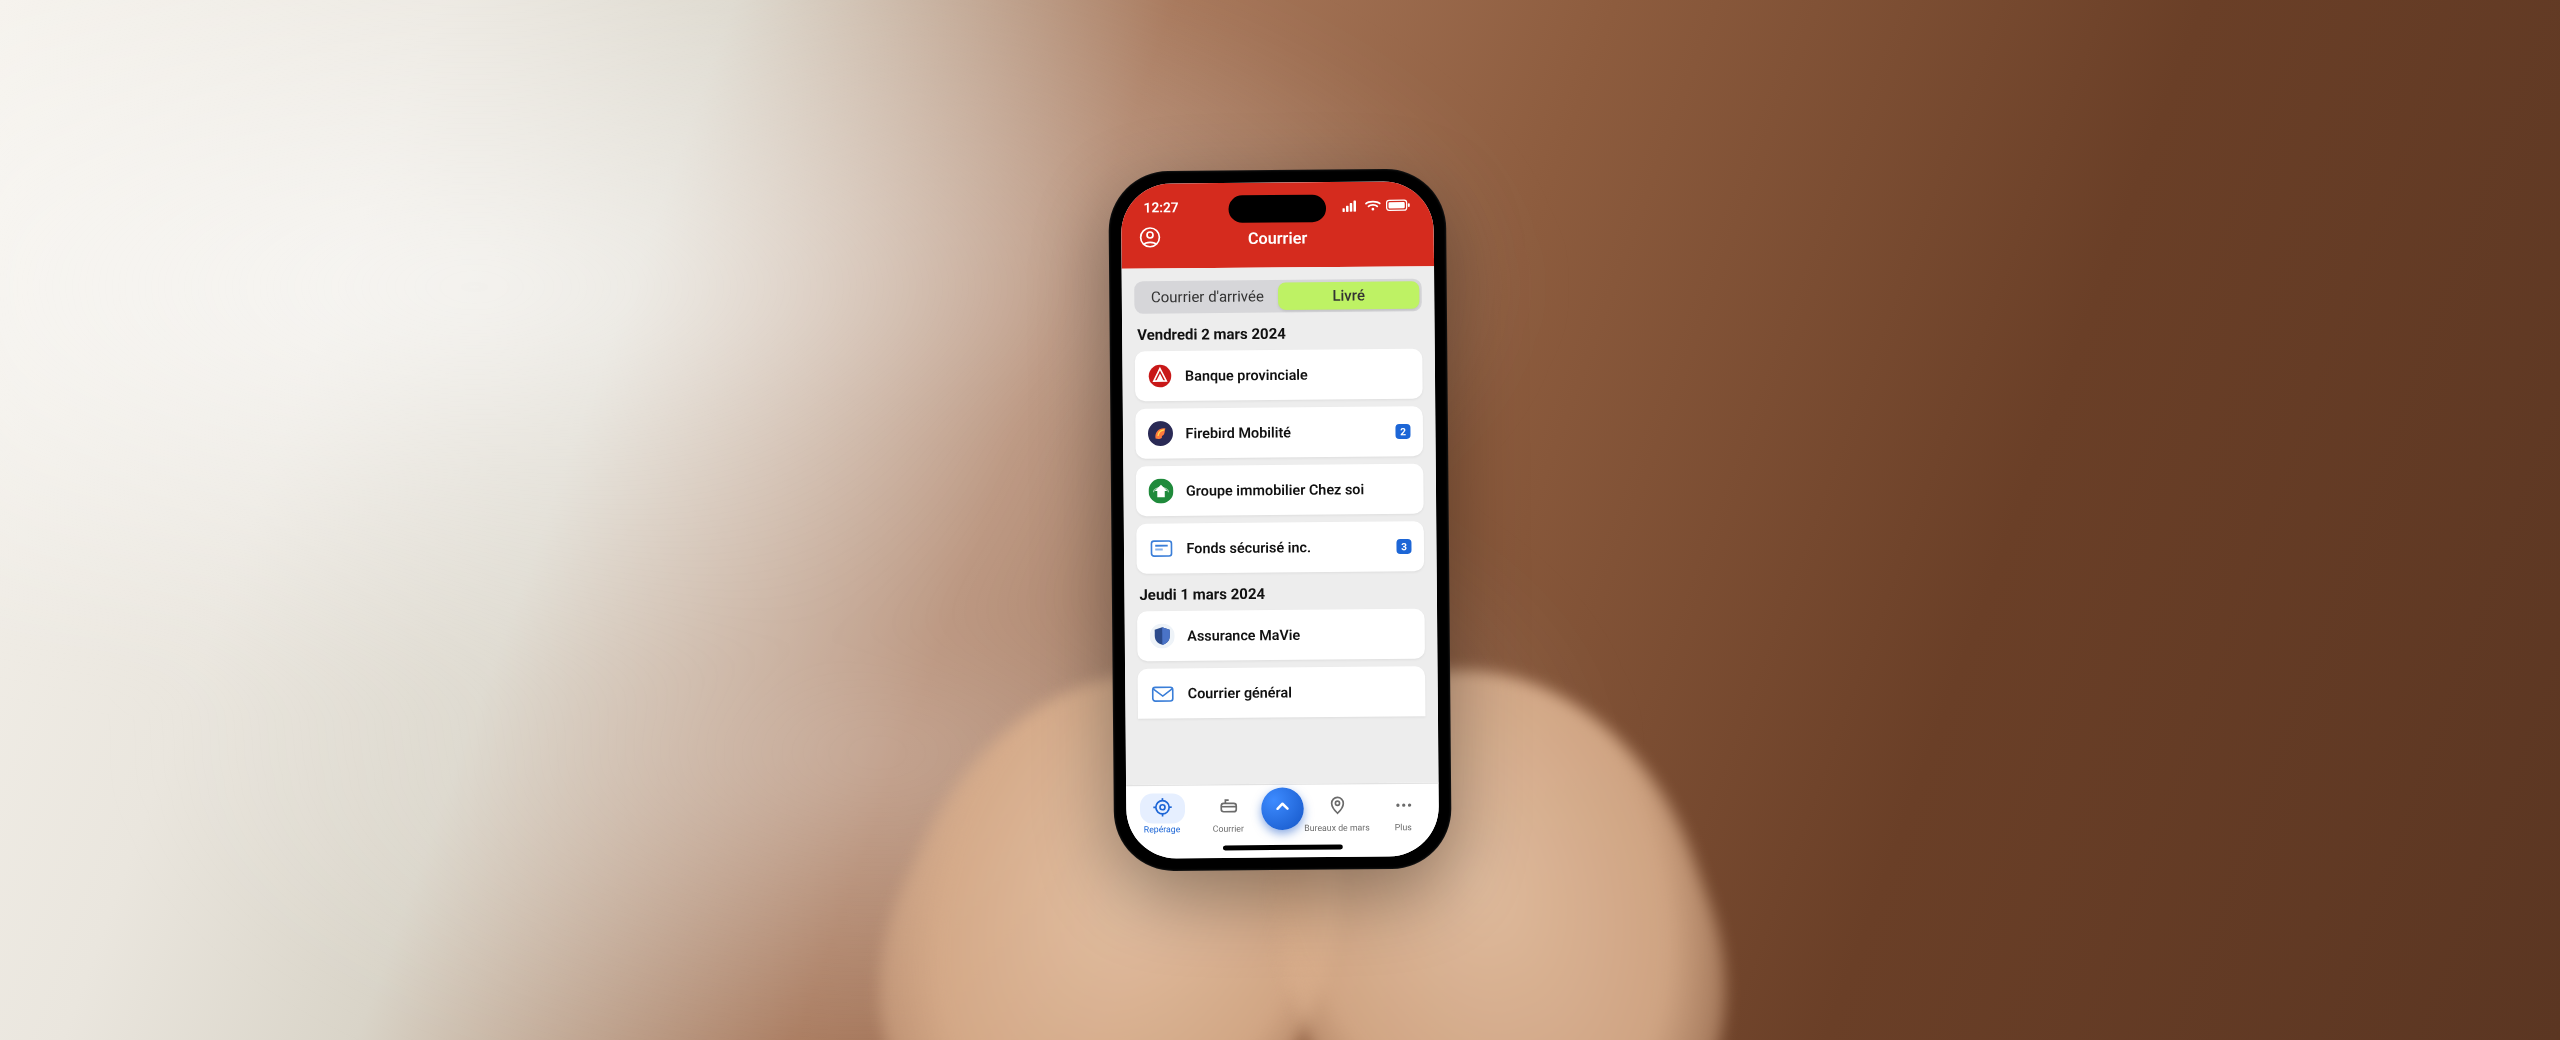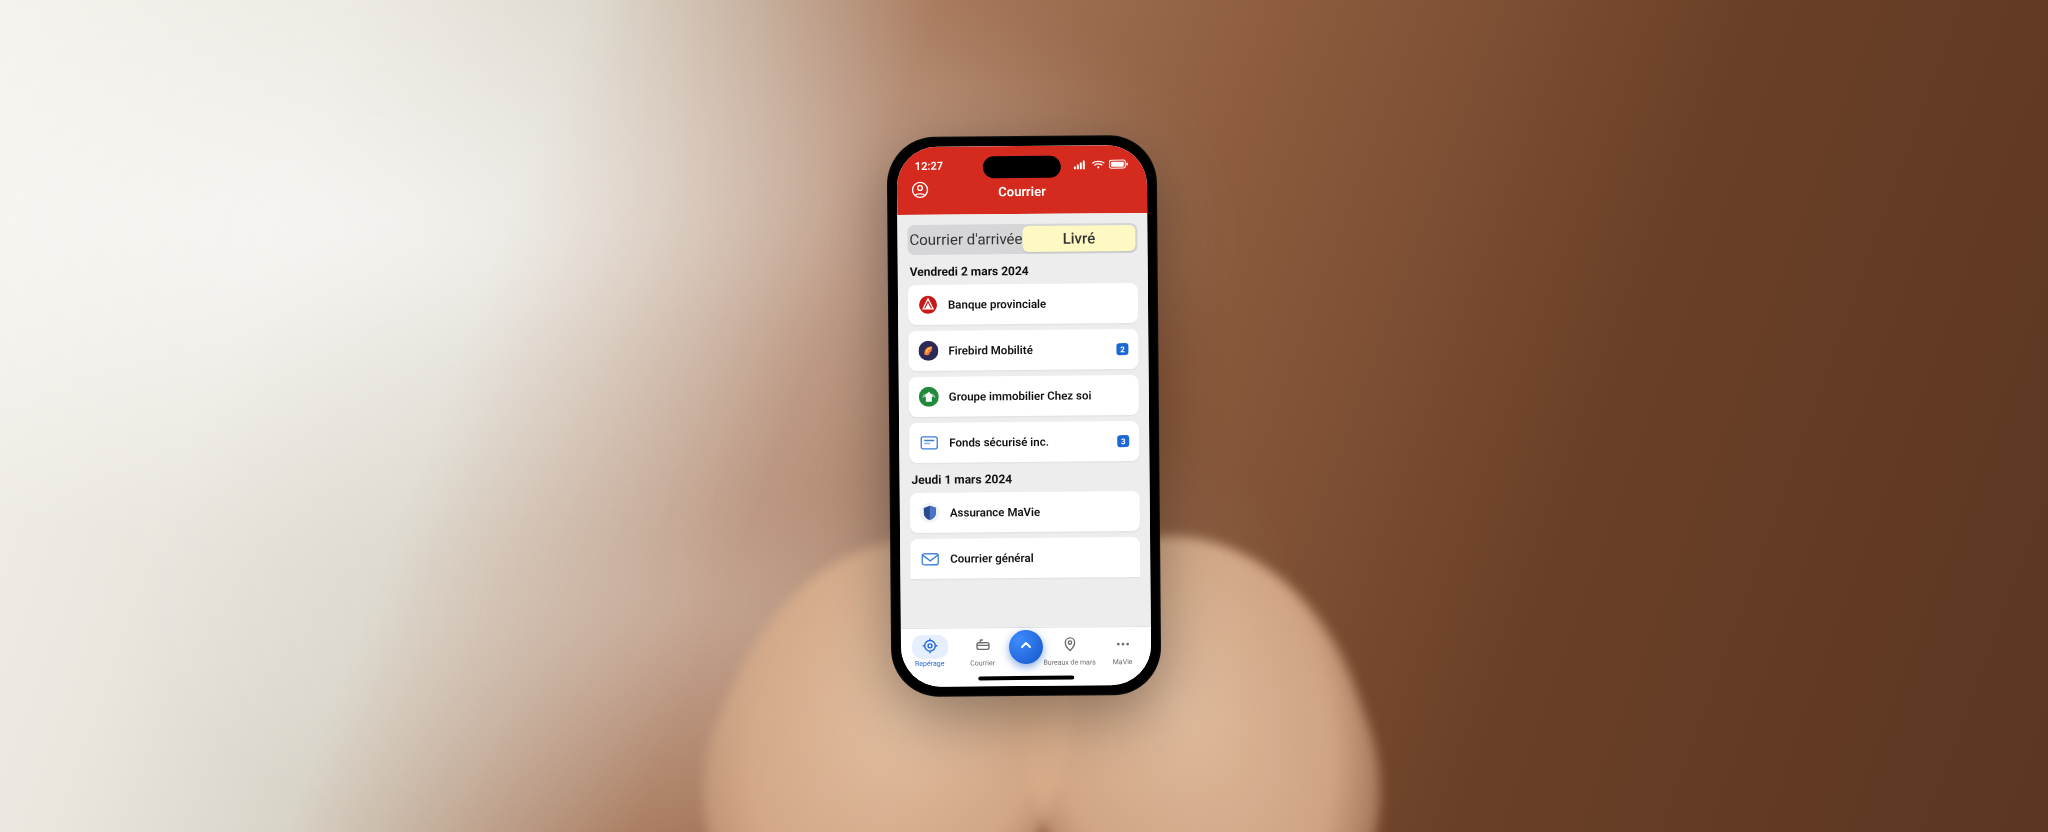--- a/index.html
+++ b/index.html
@@ -109,28 +109,28 @@
   .segmented {
     display: flex;
     background: #d6d6d9;
     border-radius: 7px;
     padding: 2px;
     margin: 10px 10px 6px;
   }
   .segmented .seg {
     flex: 1;
     text-align: center;
-    font-size: 15px;
+    font-size: 12px;
     padding: 4px 0;
     border-radius: 6px;
     color: #333;
     cursor: pointer;
   }
   .segmented .seg.active {
-    background: #fef9c3;
+    background: #bef264;
     font-weight: 500;
     box-shadow: 0 1px 2px rgba(0,0,0,.1);
   }
 
   .section-title {
     font-size: 12px;
     font-weight: 700;
     color: #111;
     margin: 10px 12px 6px;
   }
@@ -413,19 +413,19 @@
       <div class="tab">
         <div class="tab-icon-wrap">
           <span>
             <svg width="16" height="16" viewBox="0 0 24 24" fill="#6b6b6b">
                 <circle cx="5" cy="12" r="2"></circle>
                 <circle cx="12" cy="12" r="2"></circle>
                 <circle cx="19" cy="12" r="2"></circle>
               </svg>
           </span>
         </div>
-        <span>MaVie</span>
+        <span>Plus</span>
       </div>
     </div>
 
     <div class="home-indicator"></div>
   </div>
 </div>
 
 </body></html>

